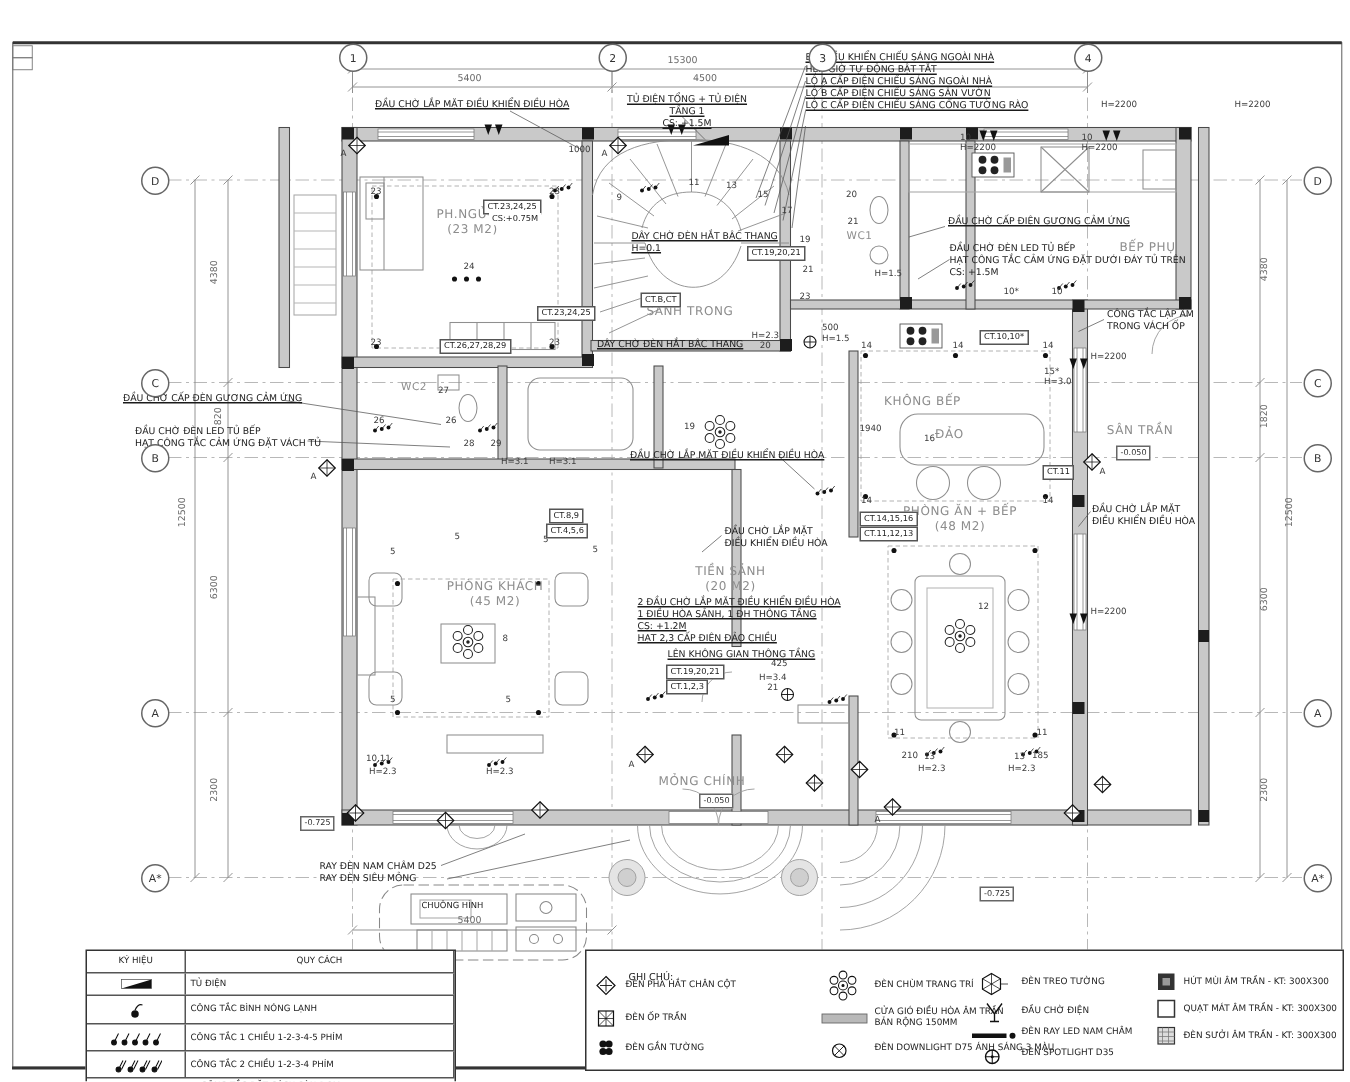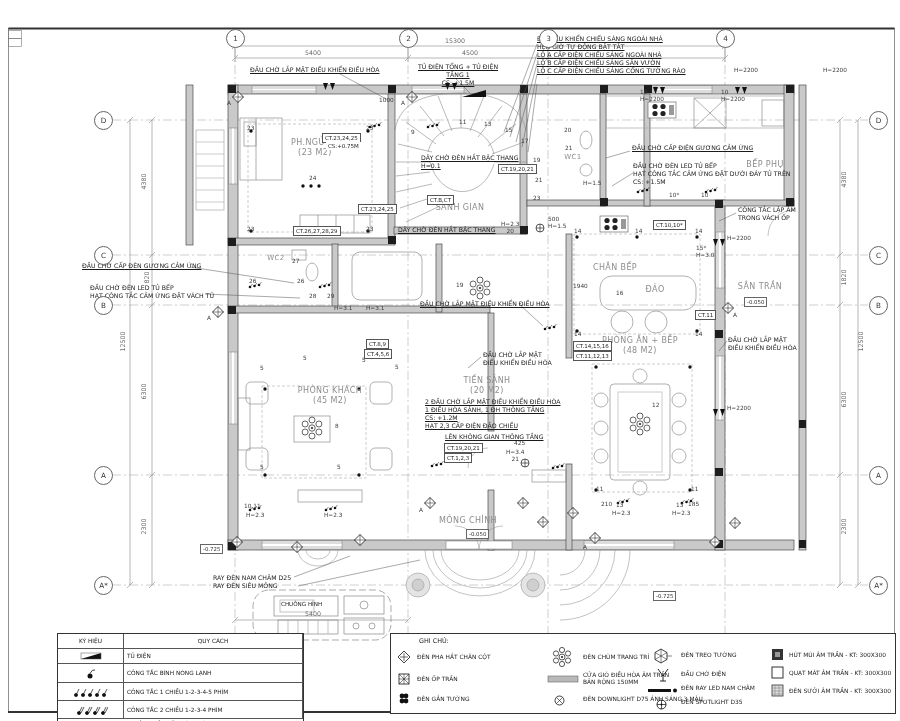--- a/index.html
+++ b/index.html
@@ -23,21 +23,21 @@
   .legend{position:absolute;left:57px;top:633px;width:245px;border:1px solid #333;
           background:#fff;z-index:5;font-size:5.8px}
   .legend .hd,.legend .row{display:grid;grid-template-columns:66px 1fr;border-bottom:.5px solid #555}
   .legend .cell{padding:2px 3px;border-right:.5px solid #555;display:flex;align-items:center;justify-content:center;min-height:10px}
   .legend .cell.t{justify-content:flex-start}
   .legend .ft{text-align:center;padding:2px 0}
   .notes{position:absolute;left:390px;top:633px;width:504px;height:79px;border:1px solid #333;
          background:#fff;z-index:5}
   .nitem{position:absolute;font-size:5.9px;color:#222;white-space:pre-line;line-height:1.25}
   .nicon{position:absolute}
-  .ntitle{position:absolute;left:28px;top:3px;font-size:6.4px;color:#222}
+  .ntitle{position:absolute;left:28px;top:13px;font-size:6.4px;color:#222}
 </style>
 </head>
 <body>
 
 <div class="sheet">
 
 <svg class="plan" width="900" height="721" viewBox="0 0 900 721">
   <defs>
     <g id="sym-diamond">
           <path d="M0 -5.5 L5.5 0 L0 5.5 L-5.5 0 Z" fill="#fff" stroke="#111" stroke-width=".8"></path>
@@ -353,26 +353,26 @@
   <span class="dim rot" style="left:123px;top:388px">6300</span>
   <span class="dim rot" style="left:123px;top:523px">2300</span>
   <span class="dim rot" style="left:823px;top:176px">4380</span>
   <span class="dim rot" style="left:823px;top:274px">1820</span>
   <span class="dim rot" style="left:840px;top:338px">12500</span>
   <span class="dim rot" style="left:823px;top:396px">6300</span>
   <span class="dim rot" style="left:823px;top:523px">2300</span>
 
   <div class="lbl room" style="left:265px;top:138px;width:100px">PH.NGỦ-01
 (23 M2)</div>
-  <div class="lbl room" style="left:410px;top:203px;width:100px">SẢNH GIAN</div>
+  <div class="lbl room" style="left:410px;top:203px;width:100px">SẢNH TRONG</div>
   <div class="lbl room" style="left:553px;top:153px;width:40px;font-size:7px">WC1</div>
   <div class="lbl room" style="left:256px;top:254px;width:40px;font-size:7px">WC2</div>
   <div class="lbl room" style="left:725px;top:160px;width:80px">BẾP PHỤ</div>
-  <div class="lbl room" style="left:575px;top:263px;width:80px">CHÂN BẾP</div>
-  <div class="lbl room" style="left:615px;top:285px;width:80px">ĐẢO</div>
+  <div class="lbl room" style="left:575px;top:263px;width:80px">KHÔNG BẾP</div>
+  <div class="lbl room" style="left:593px;top:285px;width:80px">ĐẢO</div>
   <div class="lbl room" style="left:720px;top:282px;width:80px">SÂN TRẦN</div>
   <div class="lbl room" style="left:590px;top:336px;width:100px">PHÒNG ĂN + BẾP
 (48 M2)</div>
   <div class="lbl room" style="left:280px;top:386px;width:100px">PHÒNG KHÁCH
 (45 M2)</div>
   <div class="lbl room" style="left:437px;top:376px;width:100px">TIỀN SẢNH
 (20 M2)</div>
   <div class="lbl room" style="left:418px;top:516px;width:100px">MỎNG CHÍNH</div>
 
   <div class="lbl cal calu" style="left:250px;top:66px">ĐẦU CHỜ LẮP MẶT ĐIỀU KHIỂN ĐIỀU HÒA</div>

